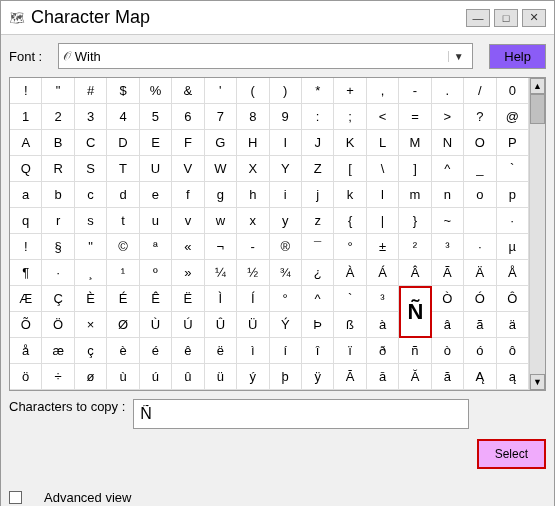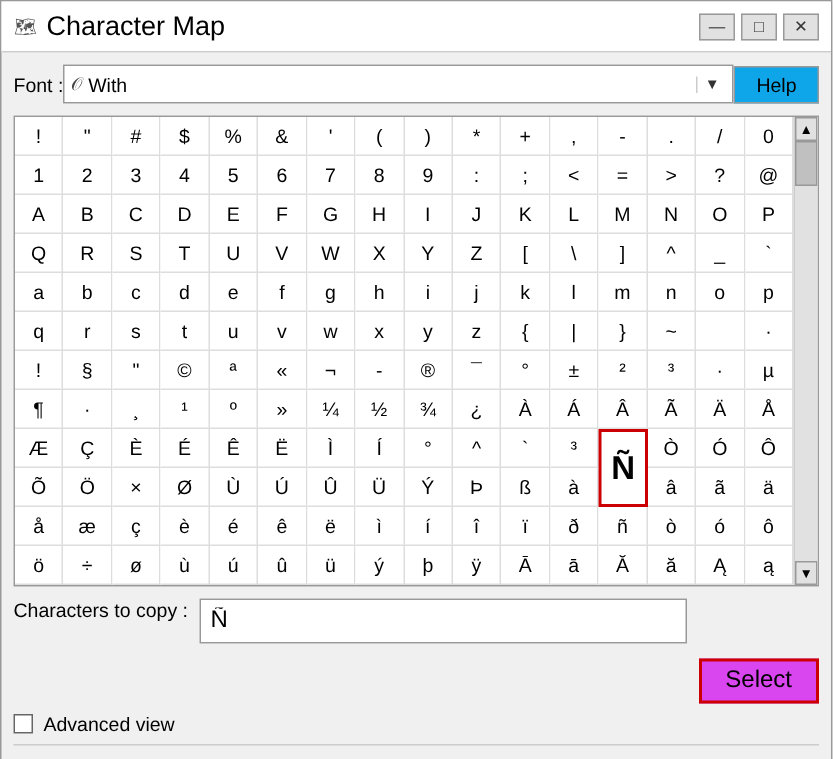--- a/index.html
+++ b/index.html
@@ -59,21 +59,21 @@
     }
 
     .content {
       padding: 8px;
     }
 
     .font-row {
       display: flex;
       align-items: center;
       margin-bottom: 8px;
-      gap: 0;
+      gap: 16px;
     }
     .font-label {
       font-size: 13px;
       white-space: nowrap;
     }
     .font-select {
       flex: 1;
       padding: 3px 6px;
       border: 1px solid #999;
       background: white;
@@ -94,21 +94,21 @@
       display: flex;
       align-items: center;
       justify-content: center;
       border-left: 1px solid #ccc;
       color: #333;
       font-size: 10px;
     }
     .help-btn {
       padding: 4px 14px;
       border: 1px solid #999;
-      background: #0ea5e9;
+      background: #8b5cf6;
       cursor: pointer;
       font-size: 13px;
     }
 
     .char-grid-container {
       border: 1px solid #999;
       background: white;
       overflow: hidden;
       position: relative;
     }
@@ -189,33 +189,33 @@
       flex: 1;
       border: 1px solid #999;
       background: white;
       padding: 3px 6px;
       font-size: 16px;
       height: 30px;
     }
     .select-btn, .copy-btn {
       padding: 4px 16px;
       border: 2px solid #cc0000;
-      background: #d946ef;
-      cursor: pointer;
-      font-size: 16px;
+      background: #f0abfc;
+      cursor: pointer;
+      font-size: 12px;
       height: 30px;
       white-space: nowrap;
       margin-top: 40px;
     }
 
     .advanced-row {
       display: flex;
       align-items: center;
-      gap: 7px;
-      margin-top: 6px;
+      gap: 22px;
+      margin-top: 21px;
     }
     .adv-checkbox {
       width: 13px;
       height: 13px;
       border: 1px solid #666;
       background: white;
       cursor: pointer;
     }
     .adv-label {
       font-size: 13px;

